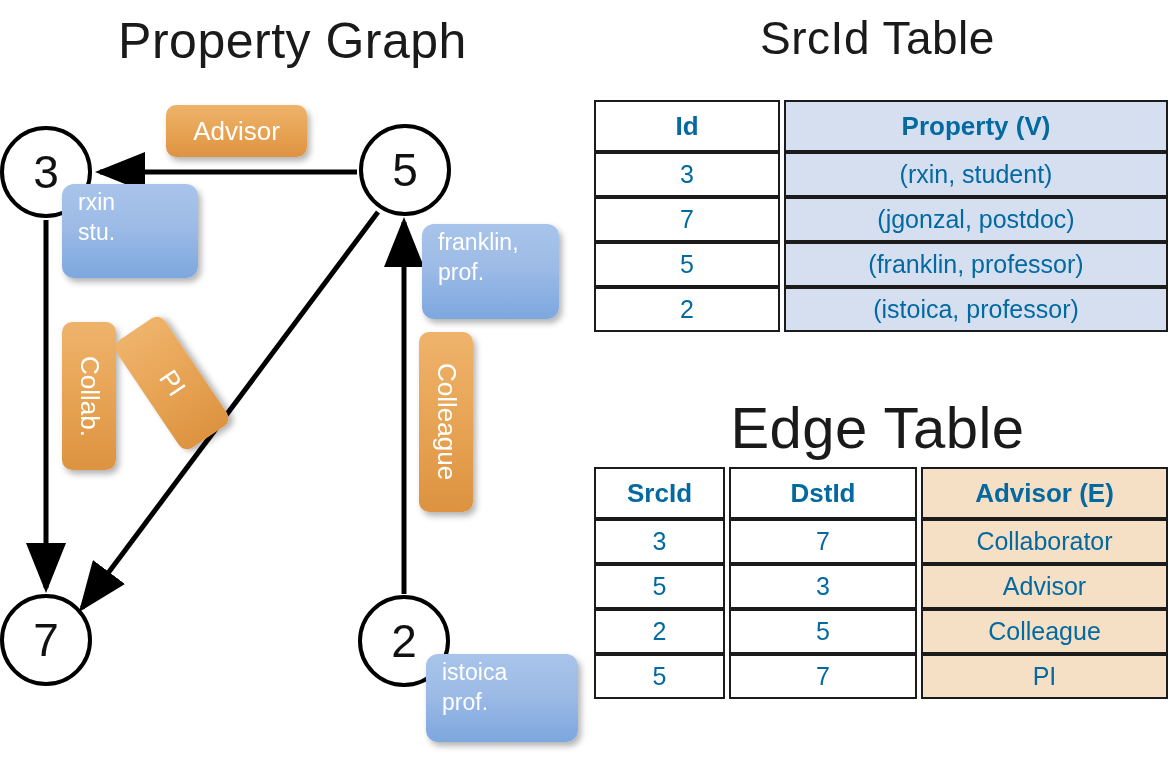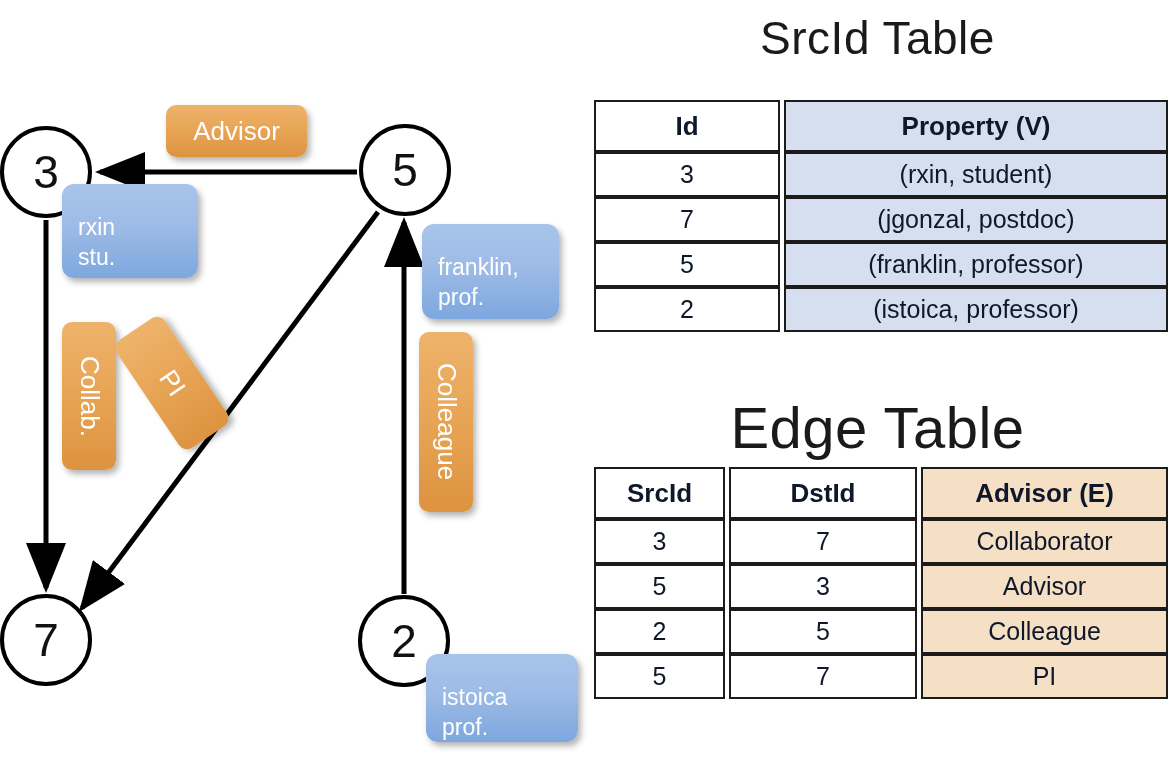--- a/index.html
+++ b/index.html
@@ -81,21 +81,21 @@
   
   .prop-box {
     position: absolute;
     border-radius: 12px;
     background: linear-gradient(to bottom, #a8c4ea 0%, #9dbbe6 45%, #7da7df 100%);
     box-shadow: 3px 4px 6px rgba(0,0,0,0.30);
     color: #ffffff;
     font-size: 23px;
     font-weight: 400;
     line-height: 30px;
-    padding: 28px 14px 12px 16px;
+    padding: 3px 14px 12px 16px;
     box-sizing: border-box;
     z-index: 8;
   }
   #prop-rxin     { left: 62px;  top: 184px; width: 136px; height: 94px; }
   #prop-franklin { left: 422px; top: 186px; width: 137px; height: 95px; margin-top: 38px; }
   #prop-jgonzal  { left: 62px;  top: 652px; width: 136px; height: 92px; }
   #prop-istoica  { left: 426px; top: 654px; width: 152px; height: 88px; }
 
   
   .edge-label {
@@ -152,21 +152,21 @@
     border-spacing: 0;
     table-layout: fixed;
   }
   .data-table td, .data-table th {
     border: 2px solid #1b1b1b;
     text-align: center;
     vertical-align: middle;
     font-family: "Liberation Sans", sans-serif;
     font-weight: 300;
     font-size: 25px;
-    color: #0f172a;
+    color: #0369a1;
     padding: 0;
     height: 45px;
     box-sizing: border-box;
   }
   .data-table th {
     font-weight: 700;
     font-size: 26px;
     height: 52px;
   }
   .cell-blue  { background: #d5dff0; }
@@ -174,20 +174,21 @@
   .gapcol { border: none !important; background: transparent !important; width: 4px; padding:0; }
 
   #vertex-table { left: 594px; top: 100px; width: 574px; }
   #edge-table   { left: 594px; top: 467px; width: 574px; }
 </style>
 </head>
 <body>
 
 <div id="graph-panel">
 
+  <div class="title" id="title-property-graph">Property Graph</div>
 
   <svg id="graph-edges" viewBox="0 0 585 760" xmlns="http://www.w3.org/2000/svg">
     <defs>
       <marker id="arrowhead" markerWidth="10" markerHeight="8" refX="9" refY="4" orient="auto" markerUnits="strokeWidth">
         <path d="M0,0 L10,4 L0,8 z" fill="#000000"></path>
       </marker>
     </defs>
 
     <line x1="357" y1="172" x2="100" y2="172" stroke="#000000" stroke-width="5" marker-end="url(#arrowhead)"></line>
 

